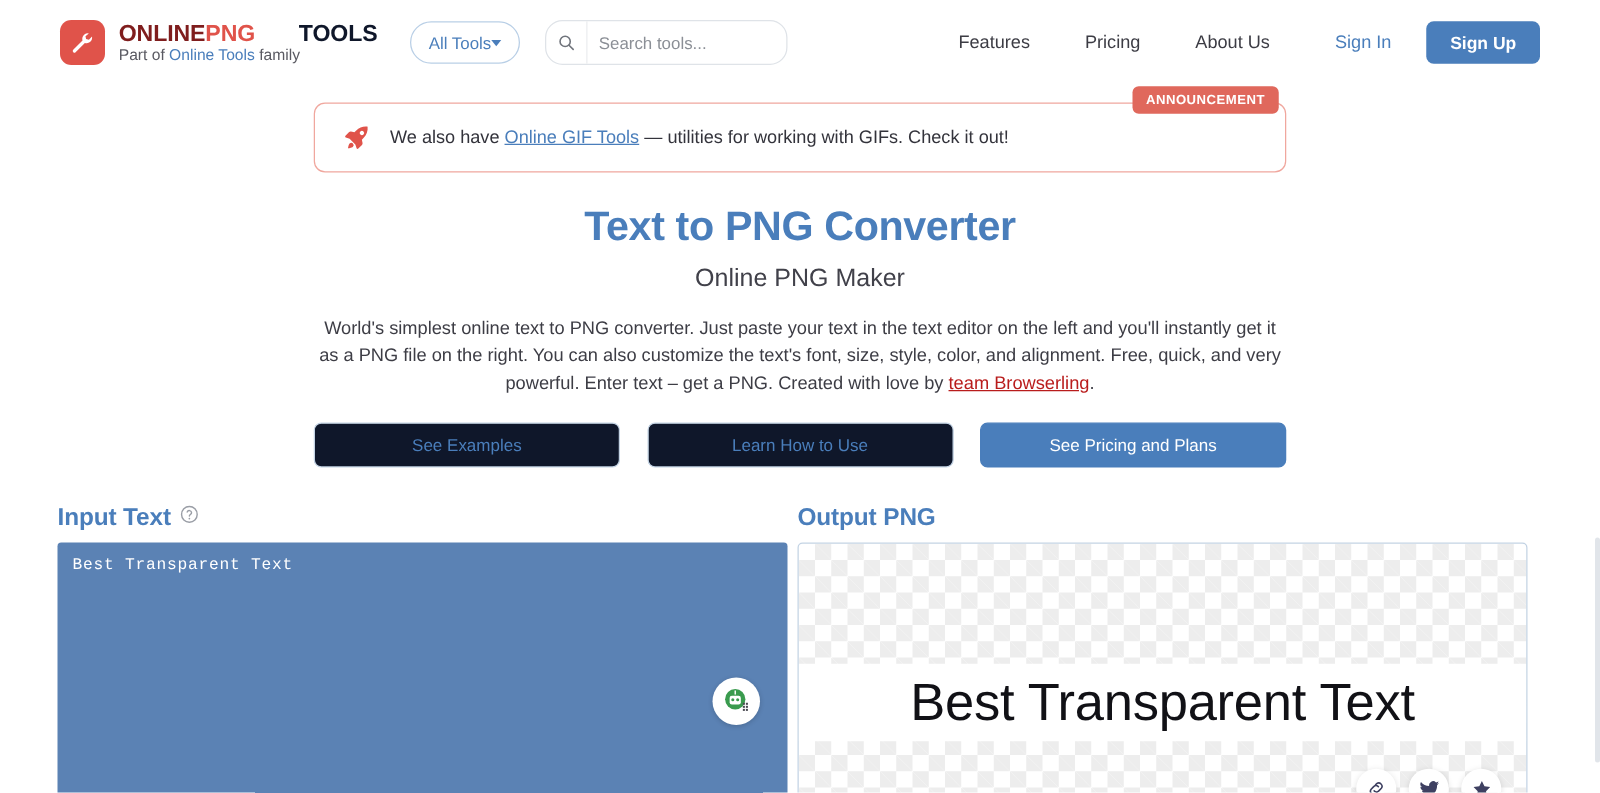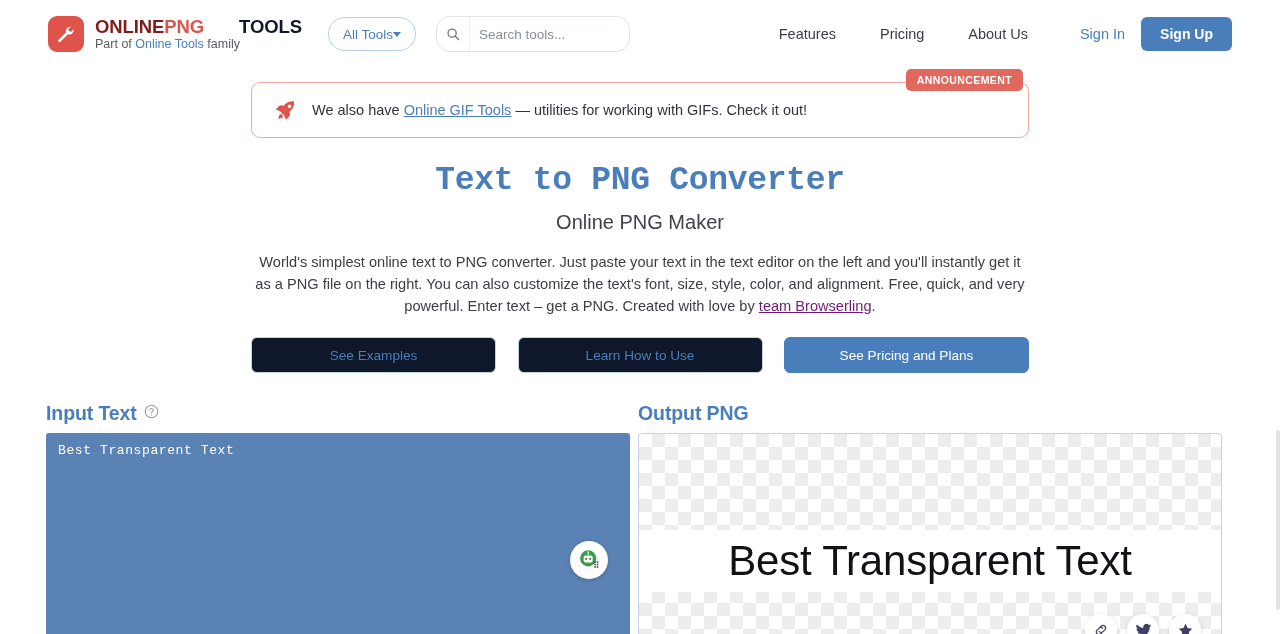--- a/index.html
+++ b/index.html
@@ -98,21 +98,21 @@
   .nav-link {
     font-size: 14.5px;
     color: #3c3c44;
     text-decoration: none;
     margin-left: 44px;
     white-space: nowrap;
     cursor: pointer;
   }
   .nav-link.signin { color: #4a7ebb; margin-left: 52px; }
   .btn-signup {
-    margin-left: 16px;
+    margin-left: 28px;
     background: #4a7ebb;
     color: #fff;
     font-size: 14px;
     font-weight: bold;
     border: 0; border-radius: 6px;
     height: 34px;
     padding: 0 19px;
     cursor: pointer;
     font-family: "Liberation Sans", sans-serif;
   }
@@ -154,37 +154,36 @@
     white-space: nowrap;
   }
 
   
   .hero { text-align: center; margin-top: 24px; }
   .hero h1 {
     font-size: 33px;
     font-weight: bold;
     color: #4a7ebb;
     letter-spacing: -0.3px;
-    font-family: Liberation Mono, monospace;
   }
   .hero h2 {
     font-size: 20px;
     font-weight: normal;
     color: #41414a;
     margin-top: 12px;
   }
   .hero p {
     width: 778px;
     margin: 17px auto 0 auto;
     font-size: 14.6px;
     line-height: 22px;
     color: #3d3d45;
     text-align: center;
   }
-  .hero p a { color: #701a75; text-decoration: underline; }
+  .hero p a { color: #b91c1c; text-decoration: underline; }
 
   .cta-row {
     width: 778px;
     margin: 20px auto 0 auto;
     display: flex;
     justify-content: space-between;
   }
   .cta {
     width: 245px; height: 36px;
     border-radius: 6px;

